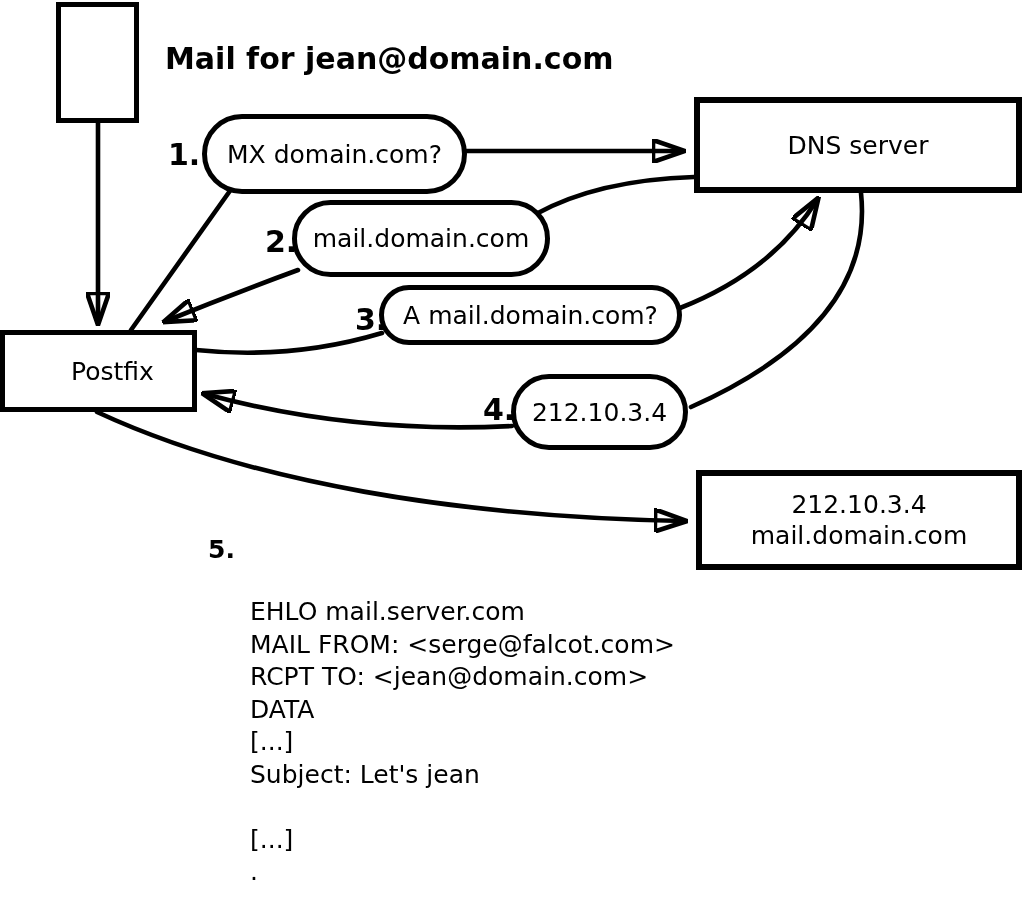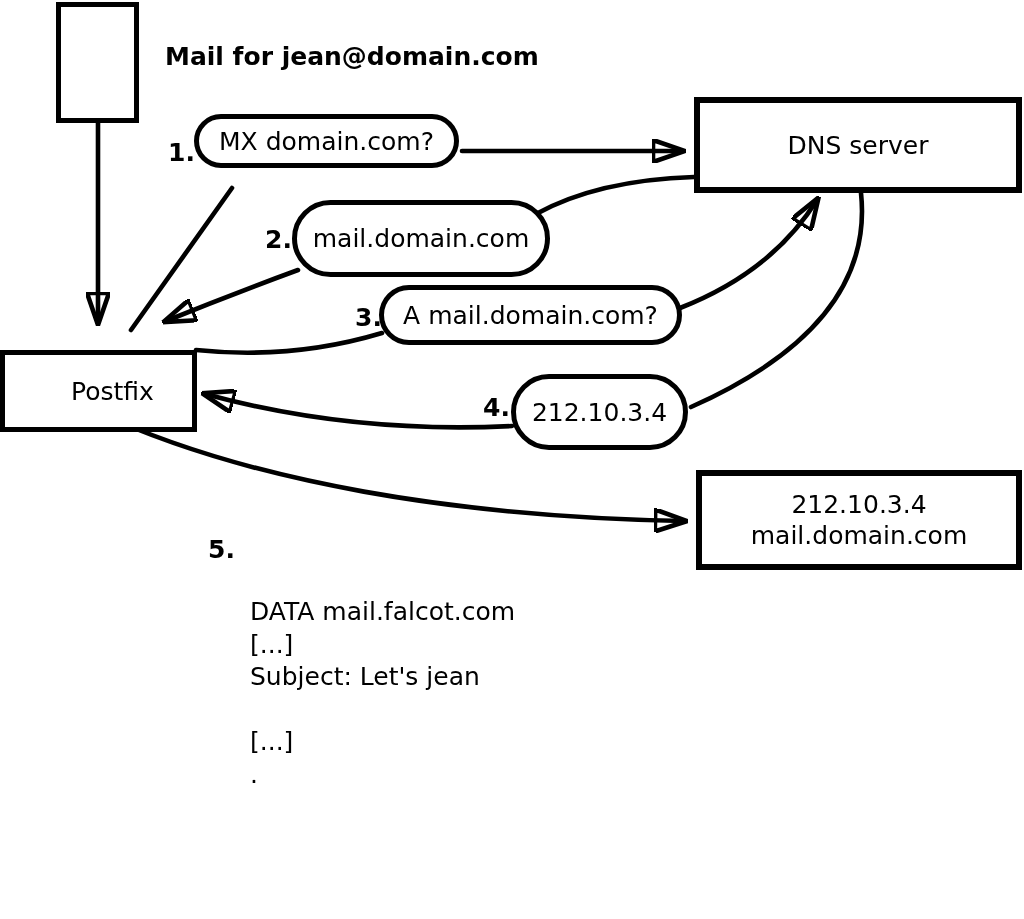--- a/index.html
+++ b/index.html
@@ -43,21 +43,21 @@
     border: 5px solid #000000;
     border-radius: 40px;
     display: flex;
     align-items: center;
     justify-content: center;
     font-size: 25px;
     z-index: 2;
   }
   .lbl {
     position: absolute;
-    font-size: 25px;
+    font-size: 30px;
     line-height: 1;
     white-space: nowrap;
     z-index: 3;
   }
   .bold { font-weight: bold; }
   .col { flex-direction: column; line-height: 31px; }
   .step5row {
     position: absolute;
     display: flex;
     gap: 19px;
@@ -100,58 +100,61 @@
     <path d="M 861 193 Q 875 325 691 407"></path>
     <path d="M 512 426 Q 352 434 205 394" marker-end="url(#ah)"></path>
     <path d="M 97 412 C 250 483 460 517 684 521" marker-end="url(#ah)"></path>
   </svg>
 
   <div class="box" style="left:56px; top:2px; width:83px; height:121px;"></div>
 
   <div class="lbl bold" style="left:165px; top:44px;">Mail for jean@domain.com</div>
 
   <div class="lbl bold" style="left:168px; top:140px;">1.</div>
-  <div class="pill" style="left:194px; top:114px; width:265px; height:54px;">
+  <div class="pill" style="left:202px; top:114px; width:265px; height:80px;">
     <span>MX domain.com?</span>
   </div>
 
   <div class="lbl bold" style="left:265px; top:227px;">2.</div>
   <div class="pill" style="left:292px; top:200px; width:258px; height:77px;">
     <span>mail.domain.com</span>
   </div>
 
   <div class="lbl bold" style="left:355px; top:305px;">3.</div>
   <div class="pill" style="left:379px; top:285px; width:303px; height:60px;">
     <span>A mail.domain.com?</span>
   </div>
 
   <div class="lbl bold" style="left:483px; top:395px;">4.</div>
   <div class="pill" style="left:511px; top:374px; width:177px; height:76px;">
     <span>212.10.3.4</span>
   </div>
 
-  <div class="box" style="left:0px; top:350px; width:197px; height:82px;padding-left:28px;">
+  <div class="box" style="left:0px; top:330px; width:197px; height:82px;padding-left:28px;">
     <span>Postfix</span>
   </div>
 
   <div class="box thick" style="left:694px; top:97px; width:328px; height:96px;">
     <span>DNS server</span>
   </div>
 
   <div class="box thick col" style="left:696px; top:470px; width:326px; height:100px;">
     <span>212.10.3.4</span>
     <span>mail.domain.com</span>
   </div>
 
   <div class="step5row" style="left:208px; top:537px;">
     <span class="bold">5.</span>
   </div>
 
   <div id="smtp-session">
-    <div class="smtp-line">DATA mail.falcot.com</div>
+    <div class="smtp-line">EHLO mail.server.com</div>
+    <div class="smtp-line">MAIL FROM: &lt;serge@falcot.com&gt;</div>
+    <div class="smtp-line">RCPT TO: &lt;jean@domain.com&gt;</div>
+    <div class="smtp-line">DATA</div>
     <div class="smtp-line">[...]</div>
     <div class="smtp-line">Subject: Let's jean</div>
     <div class="smtp-line"></div>
     <div class="smtp-line">[...]</div>
     <div class="smtp-line">.</div>
   </div>
 
 </div>
 
 </body></html>

